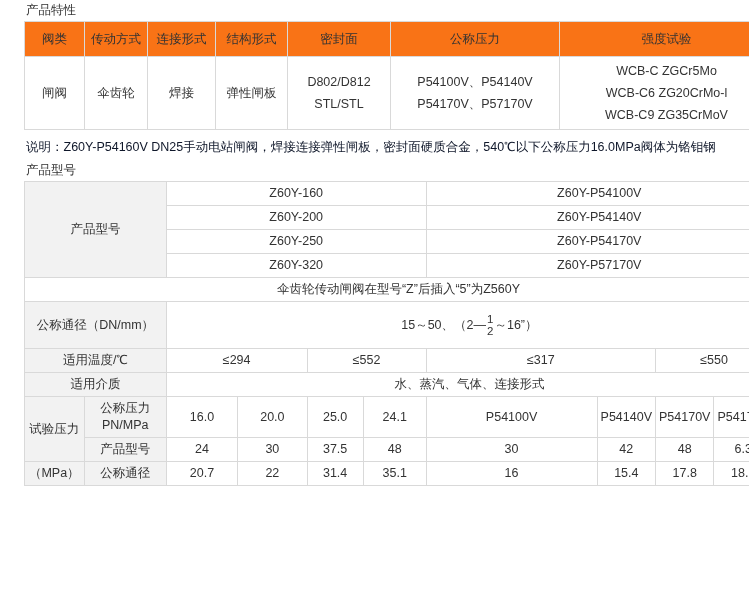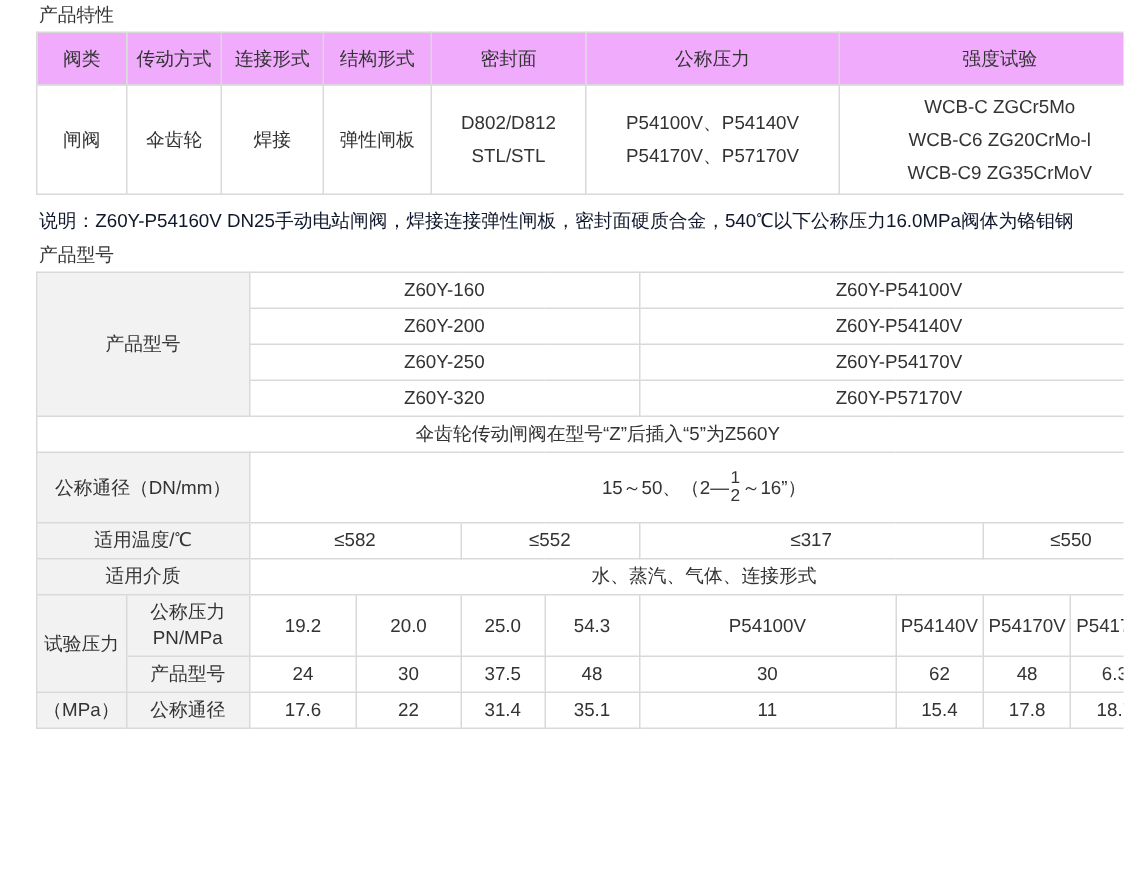--- a/index.html
+++ b/index.html
@@ -36,21 +36,21 @@
     border: 1px solid #d9d9d9;
     text-align: center;
     vertical-align: middle;
     padding: 3px 2px;
     font-size: 12.5px;
     color: #333333;
     line-height: 17px;
     word-wrap: break-word;
   }
   .hdr {
-    background: #f0abfc;
+    background: #f97316;
     height: 28px;
   }
   .lbl {
     background: #f2f2f2;
   }
   .note {
     font-size: 12.5px;
     color: #0f172a;
     line-height: 18px;
     padding: 8px 2px 4px 2px;
@@ -172,60 +172,60 @@
         <td colspan="10">伞齿轮传动闸阀在型号“Z”后插入“5”为Z560Y</td>
       </tr>
       <tr>
         <td class="lbl" colspan="2">公称通径（DN/mm）</td>
         <td colspan="8" style="height:40px">
           <span class="inline-mid">15～50、（2</span><span class="dash">—</span><span class="frac"><span class="num">1</span><span class="den">2</span></span><span class="inline-mid">～16”）</span>
         </td>
       </tr>
       <tr>
         <td class="lbl" colspan="2">适用温度/℃</td>
-        <td colspan="2">≤582</td>
+        <td colspan="2">≤294</td>
         <td colspan="2">≤552</td>
         <td colspan="2">≤317</td>
         <td colspan="2">≤550</td>
       </tr>
       <tr>
         <td class="lbl" colspan="2">适用介质</td>
         <td colspan="8">水、蒸汽、气体、连接形式</td>
       </tr>
       <tr>
         <td class="lbl" rowspan="2">试验压力</td>
         <td class="lbl">公称压力 PN/MPa</td>
-        <td>19.2</td>
+        <td>16.0</td>
         <td>20.0</td>
         <td>25.0</td>
-        <td>54.3</td>
+        <td>24.1</td>
         <td>P54100V</td>
         <td>P54140V</td>
         <td>P54170V</td>
         <td>P54170V</td>
       </tr>
       <tr>
         <td class="lbl">产品型号</td>
         <td>24</td>
         <td>30</td>
         <td>37.5</td>
         <td>48</td>
         <td>30</td>
-        <td>62</td>
+        <td>42</td>
         <td>48</td>
         <td>6.3</td>
       </tr>
       <tr>
         <td class="lbl">（MPa）</td>
         <td class="lbl">公称通径</td>
-        <td>17.6</td>
+        <td>20.7</td>
         <td>22</td>
         <td>31.4</td>
         <td>35.1</td>
-        <td>11</td>
+        <td>16</td>
         <td>15.4</td>
         <td>17.8</td>
         <td>18.7</td>
       </tr>
     </tbody>
   </table>
 
 </div>
 
 </body></html>

